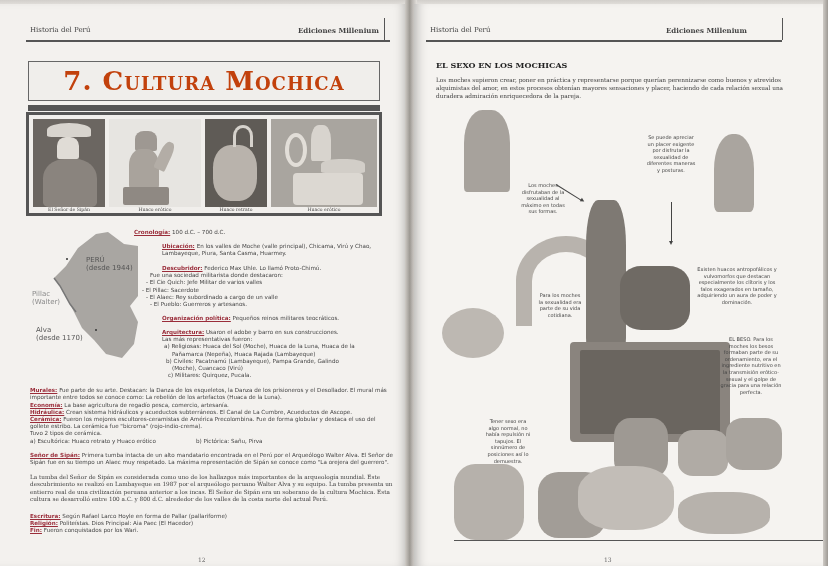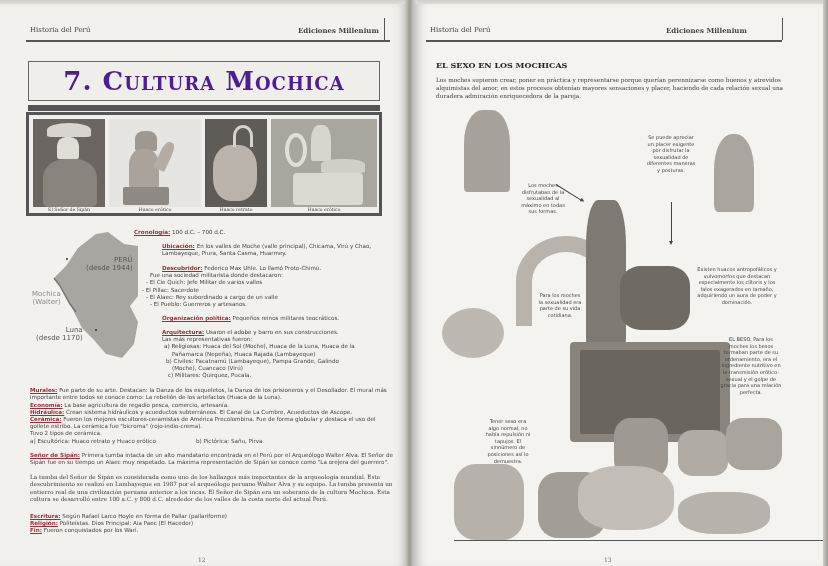--- a/index.html
+++ b/index.html
@@ -11,30 +11,30 @@
   .page.left { left: 0; width: 408px; box-shadow: inset -10px 0 12px -8px rgba(0,0,0,.35); }
   .page.right { left: 414px; width: 410px; box-shadow: inset 10px 0 12px -8px rgba(0,0,0,.3); background: #f5f3f0; }
   .gutter { position: absolute; left: 405px; top: 0; width: 12px; height: 566px; background: linear-gradient(90deg, #cfcbc6, #9c9892 40%, #b9b5b0 60%, #e4e1dd); }
   .edge-right { position: absolute; right: 0; top: 0; width: 5px; height: 566px; background: linear-gradient(90deg, #cfcbc6, #9d9994); }
 
   .run-head { position: absolute; top: 22px; font-family: "DejaVu Serif", serif; font-size: 7px; color: #444; }
   .run-rule { position: absolute; top: 36px; height: 2px; background: #555; }
   .run-tick { position: absolute; top: 14px; width: 1px; height: 22px; background: #555; }
 
   .title-box { position: absolute; left: 28px; top: 57px; width: 352px; height: 40px; border: 1px solid #666; background: #f0eeeb; display: flex; align-items: center; justify-content: center; }
-  .title-box span { font-family: "DejaVu Serif", serif; font-weight: bold; font-size: 26px; color: #4c1d95; letter-spacing: 1px; font-variant: small-caps; }
+  .title-box span { font-family: "DejaVu Serif", serif; font-weight: bold; font-size: 26px; color: #c2410c; letter-spacing: 1px; font-variant: small-caps; }
   .title-dark { position: absolute; left: 28px; top: 101px; width: 352px; height: 6px; background: #555; }
 
   .photo-strip { position: absolute; left: 26px; top: 108px; width: 356px; height: 104px; border: 3px solid #555; background: #f1efec; }
   .photo { position: absolute; top: 4px; height: 88px; background: #9a9690; overflow: hidden; }
   .photo .fig { position: absolute; border-radius: 40% 40% 10% 10%; background: #cfcbc5; }
   .cap { position: absolute; top: 92px; font-family: "DejaVu Serif", serif; font-size: 4.6px; color: #444; text-align: center; }
 
   .map { position: absolute; left: 26px; top: 222px; width: 112px; height: 140px; }
-  .map-label { position: absolute; font-size: 7px; color: #555; text-align: right; line-height: 8px; }
+  .map-label { position: absolute; font-size: 7px; color: #555; text-align: left; line-height: 8px; }
 
   .body-text { position: absolute; font-size: 5.6px; line-height: 7.2px; color: #444; }
   .key { font-weight: bold; text-decoration: underline; color: #9a2d3a; }
   .serif { font-family: "DejaVu Serif", serif; font-size: 5.7px; line-height: 7.4px; color: #3b3b3b; }
 
   .pagenum { position: absolute; top: 552px; font-family: "DejaVu Serif", serif; font-size: 6px; color: #666; }
 
   .sec-title { position: absolute; left: 22px; top: 56px; font-family: "DejaVu Serif", serif; font-weight: bold; font-size: 8px; color: #222; }
   .intro { position: absolute; left: 22px; top: 72px; width: 372px; font-family: "DejaVu Serif", serif; font-size: 5.8px; line-height: 8px; color: #3b3b3b; }
 
@@ -95,25 +95,25 @@
         <path d="M40 40 L52 22 L70 8 L82 6 L98 18 L112 20 L112 70 L104 80 L112 96 L108 118 L96 132 L80 128 L68 114 L56 102 L44 78 L34 60 L28 52 Z" fill="#a9a6a2"></path>
         <path d="M28 52 L34 60 L44 78 L50 86" stroke="#777" stroke-width="1.5" fill="none"></path>
         <circle cx="41" cy="33" r="1" fill="#333"></circle>
         <circle cx="70" cy="104" r="1" fill="#333"></circle>
       </svg>
       <div class="map-label" style="left:60px;top:30px;">
         <div>PERÚ</div>
         <div>(desde 1944)</div>
       </div>
       <div class="map-label" style="left:6px;top:64px;color:#8a8a8a;">
-        <div>Mochica</div>
+        <div>Pillac</div>
         <div>(Walter)</div>
       </div>
       <div class="map-label" style="left:10px;top:100px;">
-        <div>Luna</div>
+        <div>Alva</div>
         <div>(desde 1170)</div>
       </div>
     </div>
 
     <div class="body-text" style="left:134px;top:225px;width:260px;">
       <span class="key">Cronología:</span><span> 100 d.C. – 700 d.C.</span>
     </div>
     <div class="body-text" style="left:162px;top:239px;width:234px;">
       <span class="key">Ubicación:</span><span> En los valles de Moche (valle principal), Chicama, Virú y Chao, Lambayeque, Piura, Santa Casma, Huarmey.</span>
     </div>

